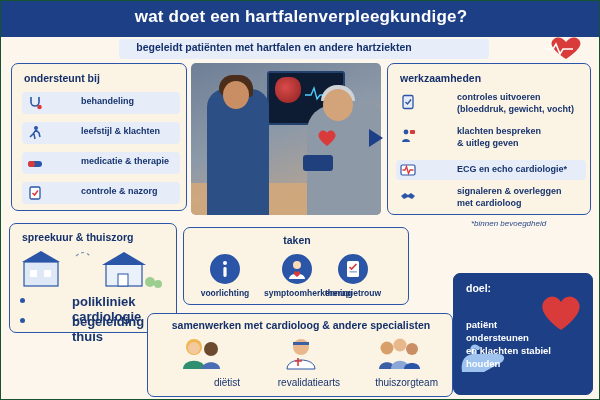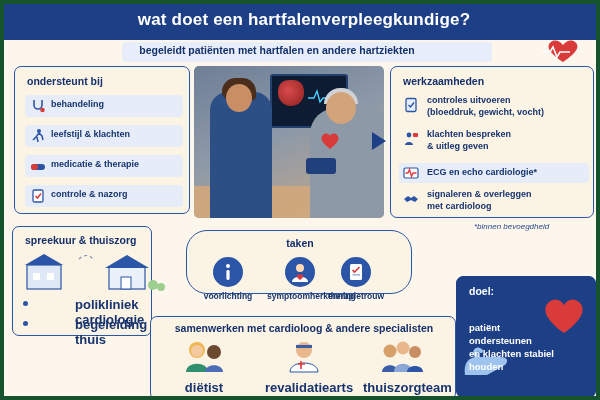--- a/index.html
+++ b/index.html
@@ -9,21 +9,21 @@
   }
   body {
     font-family: "Liberation Sans", sans-serif;
   }
   .poster {
     position: relative;
     width: 600px;
     height: 400px;
     background: #fdf6ec;
     overflow: hidden;
-    border: 4px solid #14532d;
+    border: 1px solid #14532d;
     box-sizing: border-box;
   }
   
   .header-band {
     position: absolute;
     left: 0; top: 0;
     width: 600px;
     height: 36px;
     background: #1c3f86;
   }
@@ -75,20 +75,21 @@
   .chip {
     position: absolute;
     background: #e6edf8;
     border-radius: 4px;
   }
   .row-label {
     color: #17346f;
     font-size: 9px;
     font-weight: bold;
     line-height: 11px;
+    margin-left: 33px;
   }
   .icon-sq {
     position: absolute;
     width: 16px; height: 16px;
   }
   
   #card-ondersteunt { left: 10px; top: 62px; width: 176px; height: 148px; }
   #card-ondersteunt .card-title { position: absolute; left: 12px; top: 8px; }
   .ond-item { position: absolute; left: 10px; width: 158px; height: 22px; }
   .ond-item .lbl { position: absolute; left: 26px; top: 4px; }
@@ -161,40 +162,40 @@
     background: rgba(211,168,121,0.85);
   }
   .arrow-right {
     position: absolute; left: 368px; top: 128px;
     width: 0; height: 0;
     border-top: 9px solid transparent;
     border-bottom: 9px solid transparent;
     border-left: 14px solid #1c3f86;
   }
   
-  #card-spreekuur { left: 8px; top: 222px; width: 140px; height: 110px; }
+  #card-spreekuur { left: 8px; top: 222px; width: 168px; height: 110px; }
   #card-spreekuur .card-title { position: absolute; left: 12px; top: 7px; }
   .illus-buildings { position: absolute; left: 10px; top: 24px; width: 148px; height: 42px; }
   .spreek-line { position: absolute; left: 14px; color:#17346f; font-size: 13px; font-weight: bold; padding-left: 48px; }
   .dot-blue { position:absolute; width:5px; height:5px; border-radius:50%; background:#2b55a6; }
   
-  #card-taken { left: 182px; top: 226px; width: 226px; height: 64px; border-radius: 21px; }
+  #card-taken { left: 182px; top: 226px; width: 226px; height: 78px; }
   #card-taken .card-title { position: absolute; left: 0; top: 6px; width: 226px; text-align: center; }
   .taak { position: absolute; top: 26px; width: 66px; text-align: center; }
   .taak .bubble {
     width: 30px; height: 30px; border-radius: 50%;
     background: #2b55a6; margin: 0 auto 4px auto; position: relative;
   }
   .taak .cap { color: #17346f; font-size: 8.5px; font-weight: bold; }
   
   #card-samen { left: 146px; top: 312px; width: 306px; height: 84px; }
   #card-samen .card-title { position: absolute; left: 0; top: 5px; width: 306px; text-align:center; }
   .persoon { position: absolute; top: 22px; width: 78px; text-align: center; }
   .persoon .av { width: 42px; height: 34px; margin: 0 auto 3px auto; position: relative; }
-  .persoon .cap { color: #17346f; font-size: 13px; font-weight: bold; }
+  .persoon .cap { color: #17346f; font-size: 10px; font-weight: normal; text-align: right; }
   
   #card-doel {
     left: 452px; top: 272px; width: 140px; height: 122px;
     background: #1c3f86; border-color: #1c3f86;
   }
   #card-doel .card-title { position: absolute; left: 12px; top: 8px; color: #ffffff; }
   .doel-text {
     position: absolute; left: 12px; top: 44px; width: 118px;
     color: #ffffff; font-size: 9.5px; font-weight: bold; line-height: 13px;
   }

